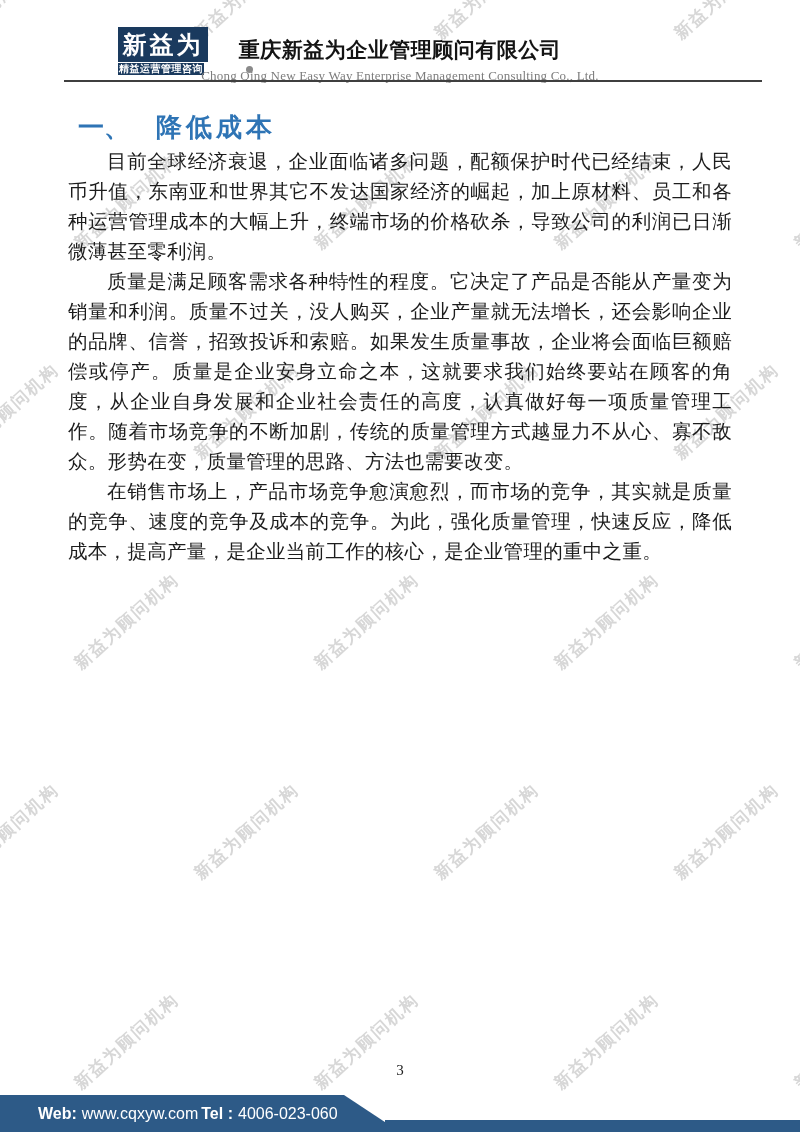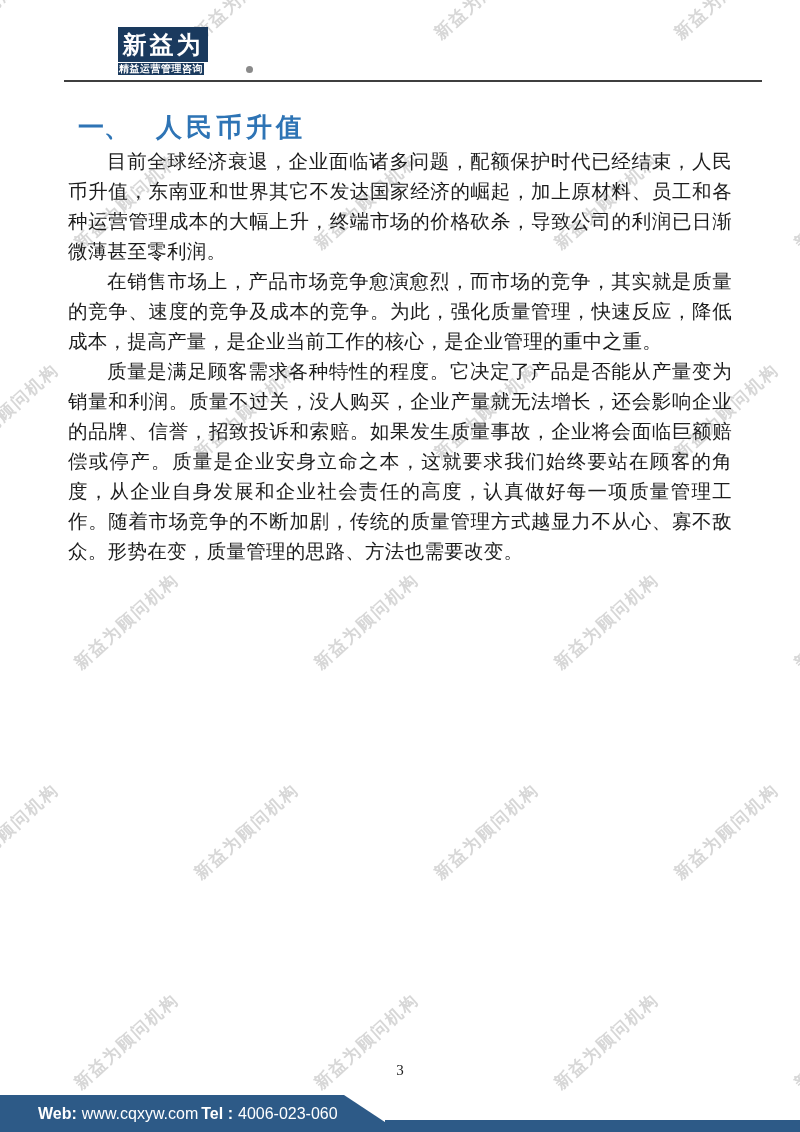--- a/index.html
+++ b/index.html
@@ -109,32 +109,36 @@
   <div class="content">
 
     <div class="logo">
       <div class="logo-box">新益为</div>
       <div class="logo-ribbon-row">
         <div class="logo-ribbon">精益运营管理咨询</div>
         <span class="logo-dot"></span>
       </div>
     </div>
 
+    <div class="titles">
+      <div class="company-cn">重庆新益为企业管理顾问有限公司</div>
+      <div class="company-en">Chong Qing New Easy Way Enterprise Management Consulting Co., Ltd.</div>
+    </div>
 
     <div class="header-rule"></div>
 
     <h2 class="section-heading">
       <span class="sec-num">一、</span>
-      <span class="sec-title">人民币升值</span>
+      <span class="sec-title">降低成本</span>
     </h2>
 
     <div class="body-text">
       <p>目前全球经济衰退，企业面临诸多问题，配额保护时代已经结束，人民币升值，东南亚和世界其它不发达国家经济的崛起，加上原材料、员工和各种运营管理成本的大幅上升，终端市场的价格砍杀，导致公司的利润已日渐微薄甚至零利润。</p>
+      <p>质量是满足顾客需求各种特性的程度。它决定了产品是否能从产量变为销量和利润。质量不过关，没人购买，企业产量就无法增长，还会影响企业的品牌、信誉，招致投诉和索赔。如果发生质量事故，企业将会面临巨额赔偿或停产。质量是企业安身立命之本，这就要求我们始终要站在顾客的角度，从企业自身发展和企业社会责任的高度，认真做好每一项质量管理工作。随着市场竞争的不断加剧，传统的质量管理方式越显力不从心、寡不敌众。形势在变，质量管理的思路、方法也需要改变。</p>
       <p>在销售市场上，产品市场竞争愈演愈烈，而市场的竞争，其实就是质量的竞争、速度的竞争及成本的竞争。为此，强化质量管理，快速反应，降低成本，提高产量，是企业当前工作的核心，是企业管理的重中之重。</p>
-      <p>质量是满足顾客需求各种特性的程度。它决定了产品是否能从产量变为销量和利润。质量不过关，没人购买，企业产量就无法增长，还会影响企业的品牌、信誉，招致投诉和索赔。如果发生质量事故，企业将会面临巨额赔偿或停产。质量是企业安身立命之本，这就要求我们始终要站在顾客的角度，从企业自身发展和企业社会责任的高度，认真做好每一项质量管理工作。随着市场竞争的不断加剧，传统的质量管理方式越显力不从心、寡不敌众。形势在变，质量管理的思路、方法也需要改变。</p>
     </div>
 
     <div class="page-number">3</div>
 
     <div class="footer">
       <div class="f-navy"></div>
       <div class="f-strip"></div>
       <div class="f-contact">
         <span class="b">Web:</span>
         <span>www.cqxyw.com</span>

